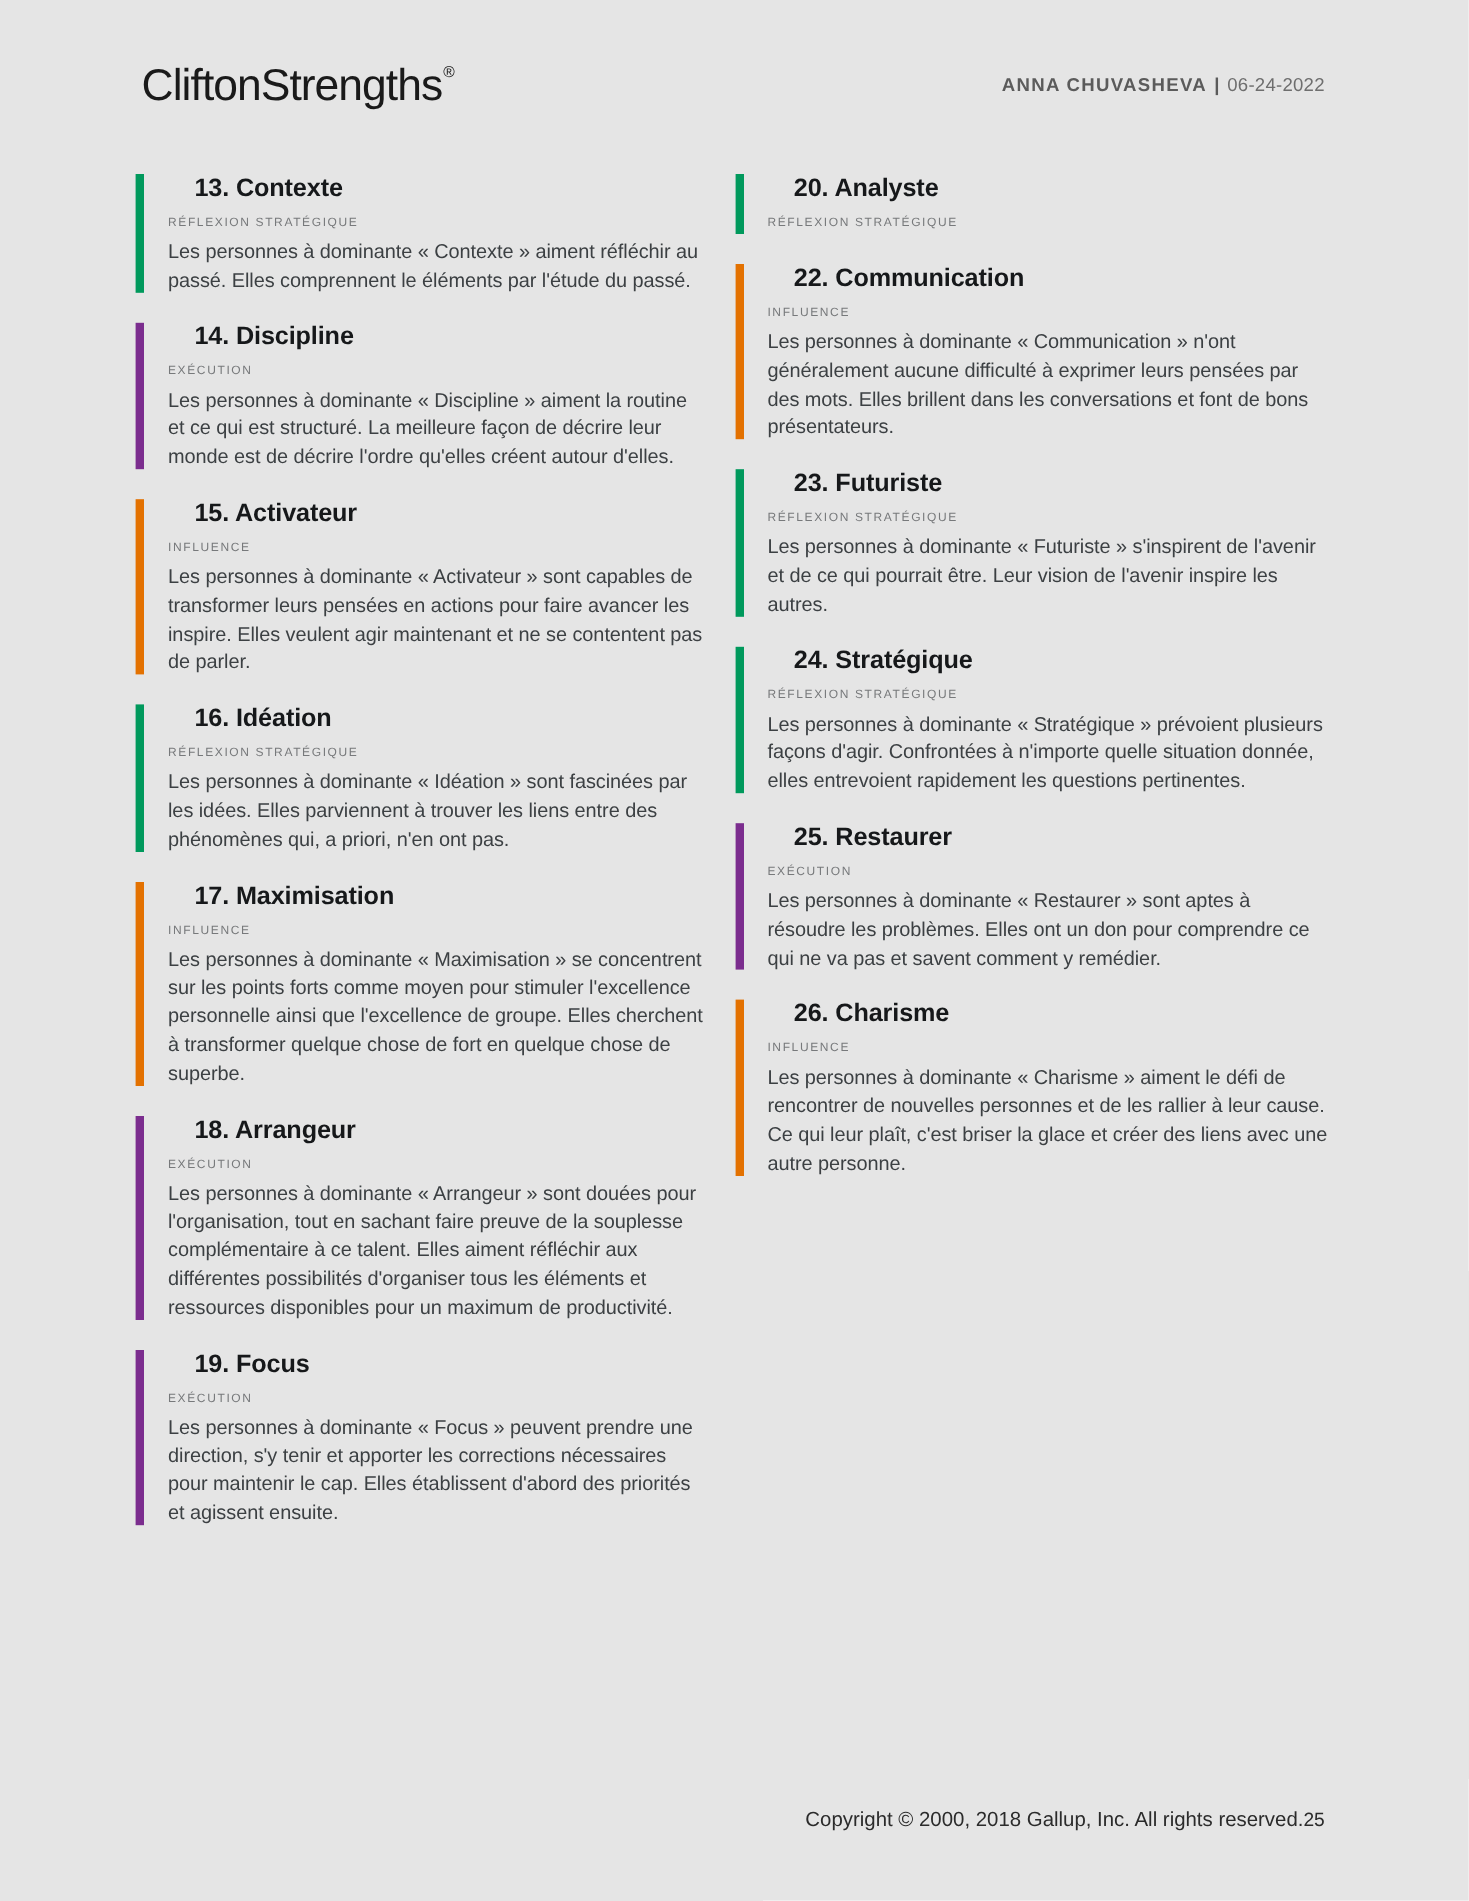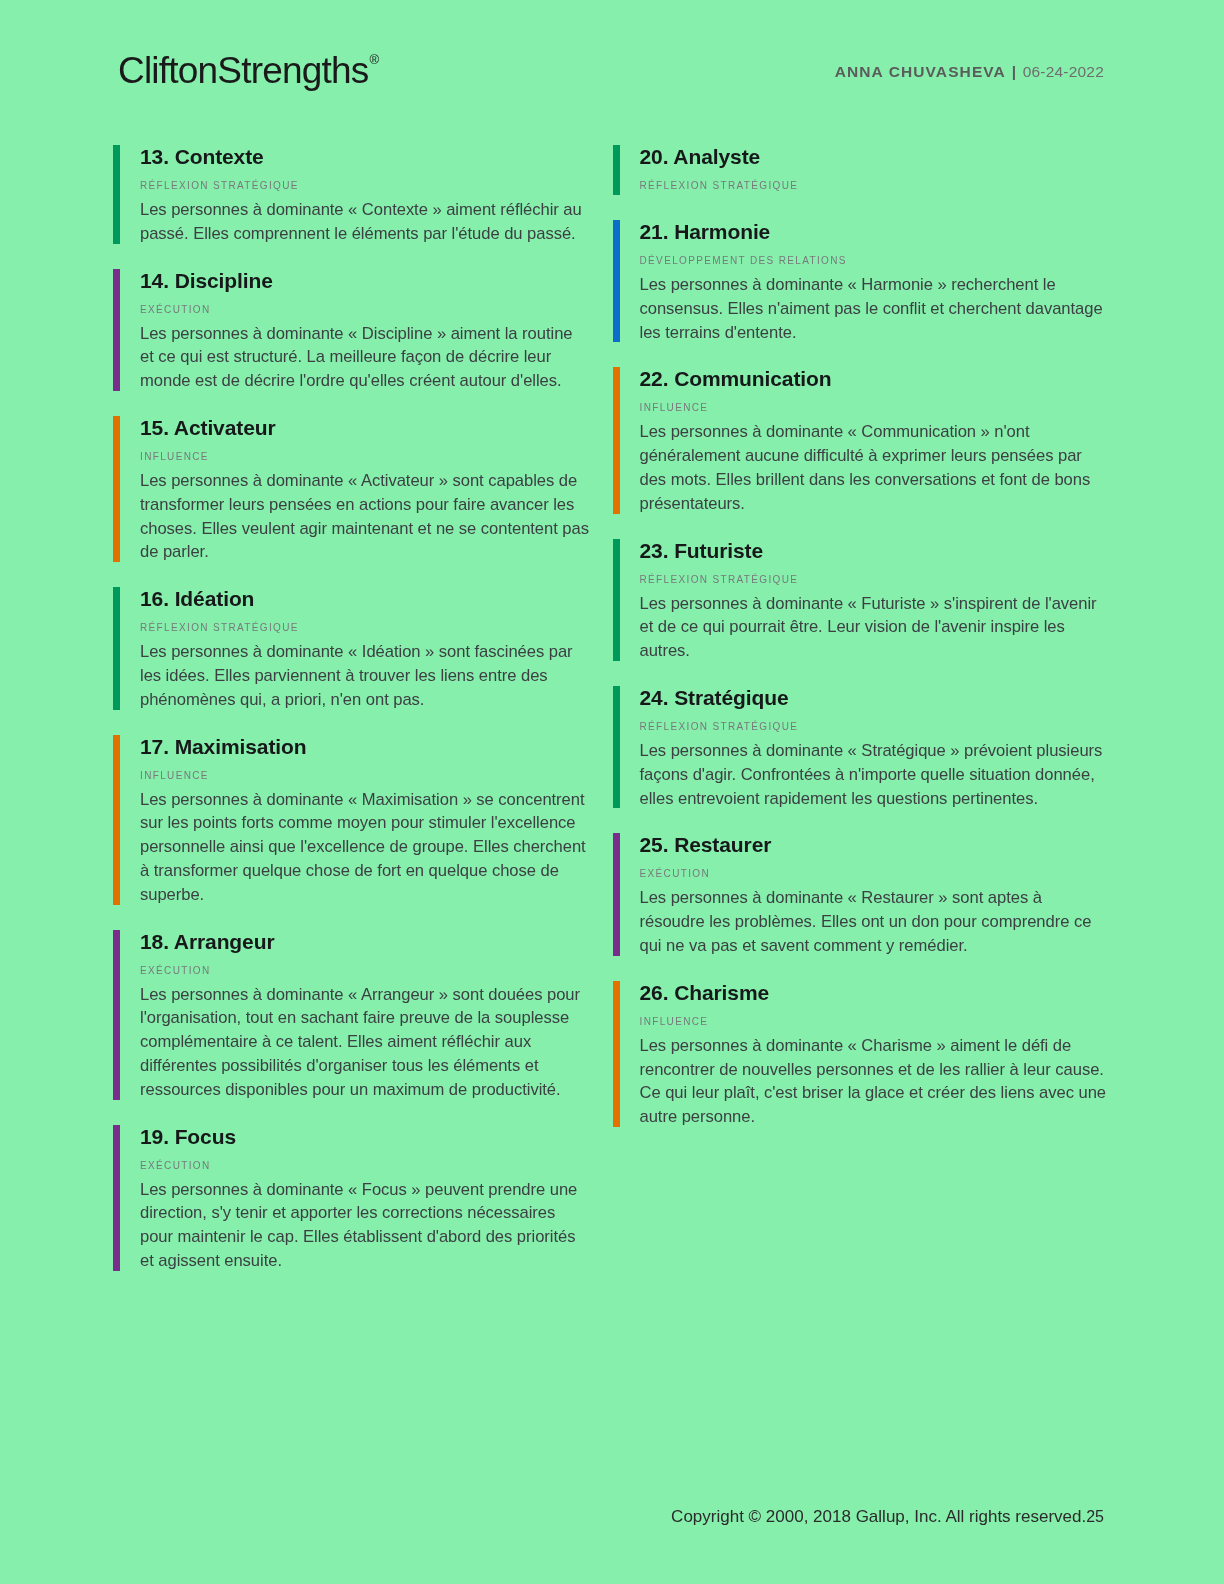--- a/index.html
+++ b/index.html
@@ -7,21 +7,21 @@
     width: 1224px;
     height: 1584px;
     background: #ffffff;
     font-family: "Liberation Sans", sans-serif;
     -webkit-font-smoothing: antialiased;
   }
   .page {
     position: relative;
     width: 1224px;
     height: 1584px;
-    background: #86efac;
+    background: #e5e5e5;
     overflow: hidden;
   }
 
   
   .header {
     position: absolute;
     top: 44px;
     left: 118px;
     right: 120px;
     height: 52px;
@@ -95,20 +95,21 @@
     width: 7px;
     border-radius: 0;
   }
   .theme-title {
     font-size: 21px;
     line-height: 30px;
     font-weight: bold;
     color: #16181a;
     letter-spacing: -0.1px;
     margin-bottom: 3px;
+    margin-left: 22px;
   }
   .theme-domain {
     font-size: 10px;
     line-height: 22px;
     color: #77797b;
     letter-spacing: 1.35px;
     margin-bottom: 1px;
   }
   .theme-desc {
     font-size: 16.6px;
@@ -158,21 +159,21 @@
         <div class="theme">
           <div class="bar" style="background: rgb(123, 45, 142);"></div>
           <div class="theme-title">14. Discipline</div>
           <div class="theme-domain">EXÉCUTION</div>
           <div class="theme-desc">Les personnes à dominante « Discipline » aiment la routine et ce qui est structuré. La meilleure façon de décrire leur monde est de décrire l'ordre qu'elles créent autour d'elles.</div>
         </div>
         <div class="theme">
           <div class="bar" style="background: rgb(227, 113, 0);"></div>
           <div class="theme-title">15. Activateur</div>
           <div class="theme-domain">INFLUENCE</div>
-          <div class="theme-desc">Les personnes à dominante « Activateur » sont capables de transformer leurs pensées en actions pour faire avancer les choses. Elles veulent agir maintenant et ne se contentent pas de parler.</div>
+          <div class="theme-desc">Les personnes à dominante « Activateur » sont capables de transformer leurs pensées en actions pour faire avancer les inspire. Elles veulent agir maintenant et ne se contentent pas de parler.</div>
         </div>
         <div class="theme">
           <div class="bar" style="background: rgb(0, 153, 92);"></div>
           <div class="theme-title">16. Idéation</div>
           <div class="theme-domain">RÉFLEXION STRATÉGIQUE</div>
           <div class="theme-desc">Les personnes à dominante « Idéation » sont fascinées par les idées. Elles parviennent à trouver les liens entre des phénomènes qui, a priori, n'en ont pas.</div>
         </div>
         <div class="theme">
           <div class="bar" style="background: rgb(227, 113, 0);"></div>
           <div class="theme-title">17. Maximisation</div>
@@ -190,26 +191,20 @@
           <div class="theme-title">19. Focus</div>
           <div class="theme-domain">EXÉCUTION</div>
           <div class="theme-desc">Les personnes à dominante « Focus » peuvent prendre une direction, s'y tenir et apporter les corrections nécessaires pour maintenir le cap. Elles établissent d'abord des priorités et agissent ensuite.</div>
         </div>
       </div>
     <div class="col right" id="col-right">
         <div class="theme">
           <div class="bar" style="background: rgb(0, 153, 92);"></div>
           <div class="theme-title">20. Analyste</div>
           <div class="theme-domain">RÉFLEXION STRATÉGIQUE</div>
-        </div>
-        <div class="theme">
-          <div class="bar" style="background: rgb(11, 110, 200);"></div>
-          <div class="theme-title">21. Harmonie</div>
-          <div class="theme-domain">DÉVELOPPEMENT DES RELATIONS</div>
-          <div class="theme-desc">Les personnes à dominante « Harmonie » recherchent le consensus. Elles n'aiment pas le conflit et cherchent davantage les terrains d'entente.</div>
         </div>
         <div class="theme">
           <div class="bar" style="background: rgb(227, 113, 0);"></div>
           <div class="theme-title">22. Communication</div>
           <div class="theme-domain">INFLUENCE</div>
           <div class="theme-desc">Les personnes à dominante « Communication » n'ont généralement aucune difficulté à exprimer leurs pensées par des mots. Elles brillent dans les conversations et font de bons présentateurs.</div>
         </div>
         <div class="theme">
           <div class="bar" style="background: rgb(0, 153, 92);"></div>
           <div class="theme-title">23. Futuriste</div>

